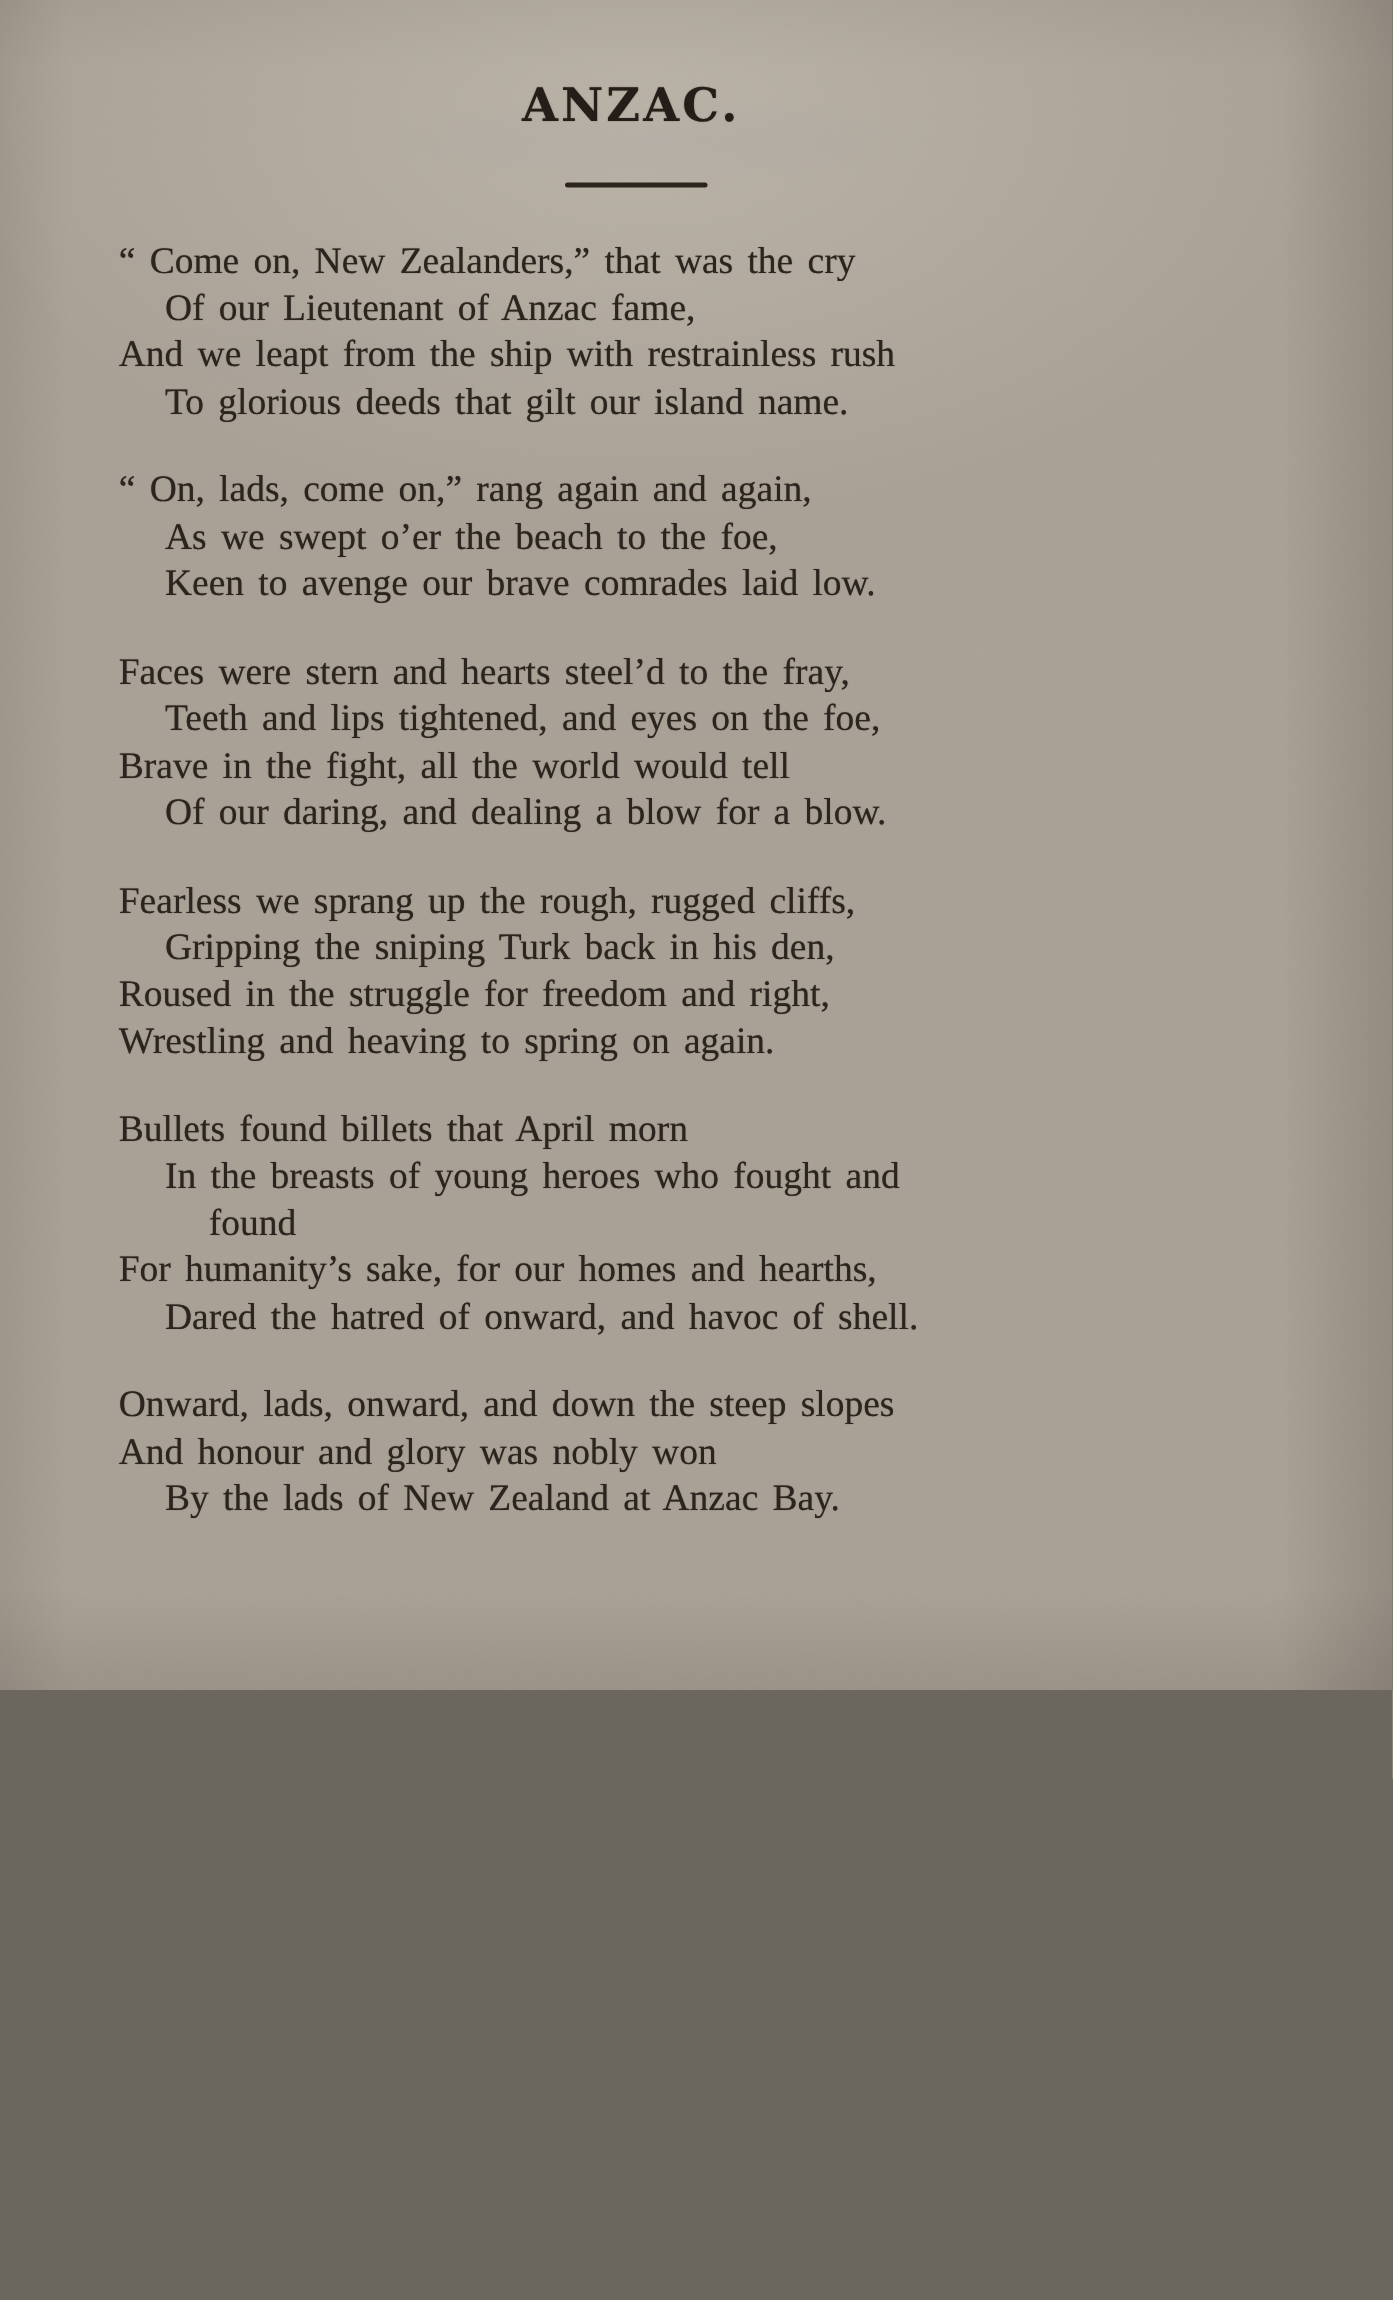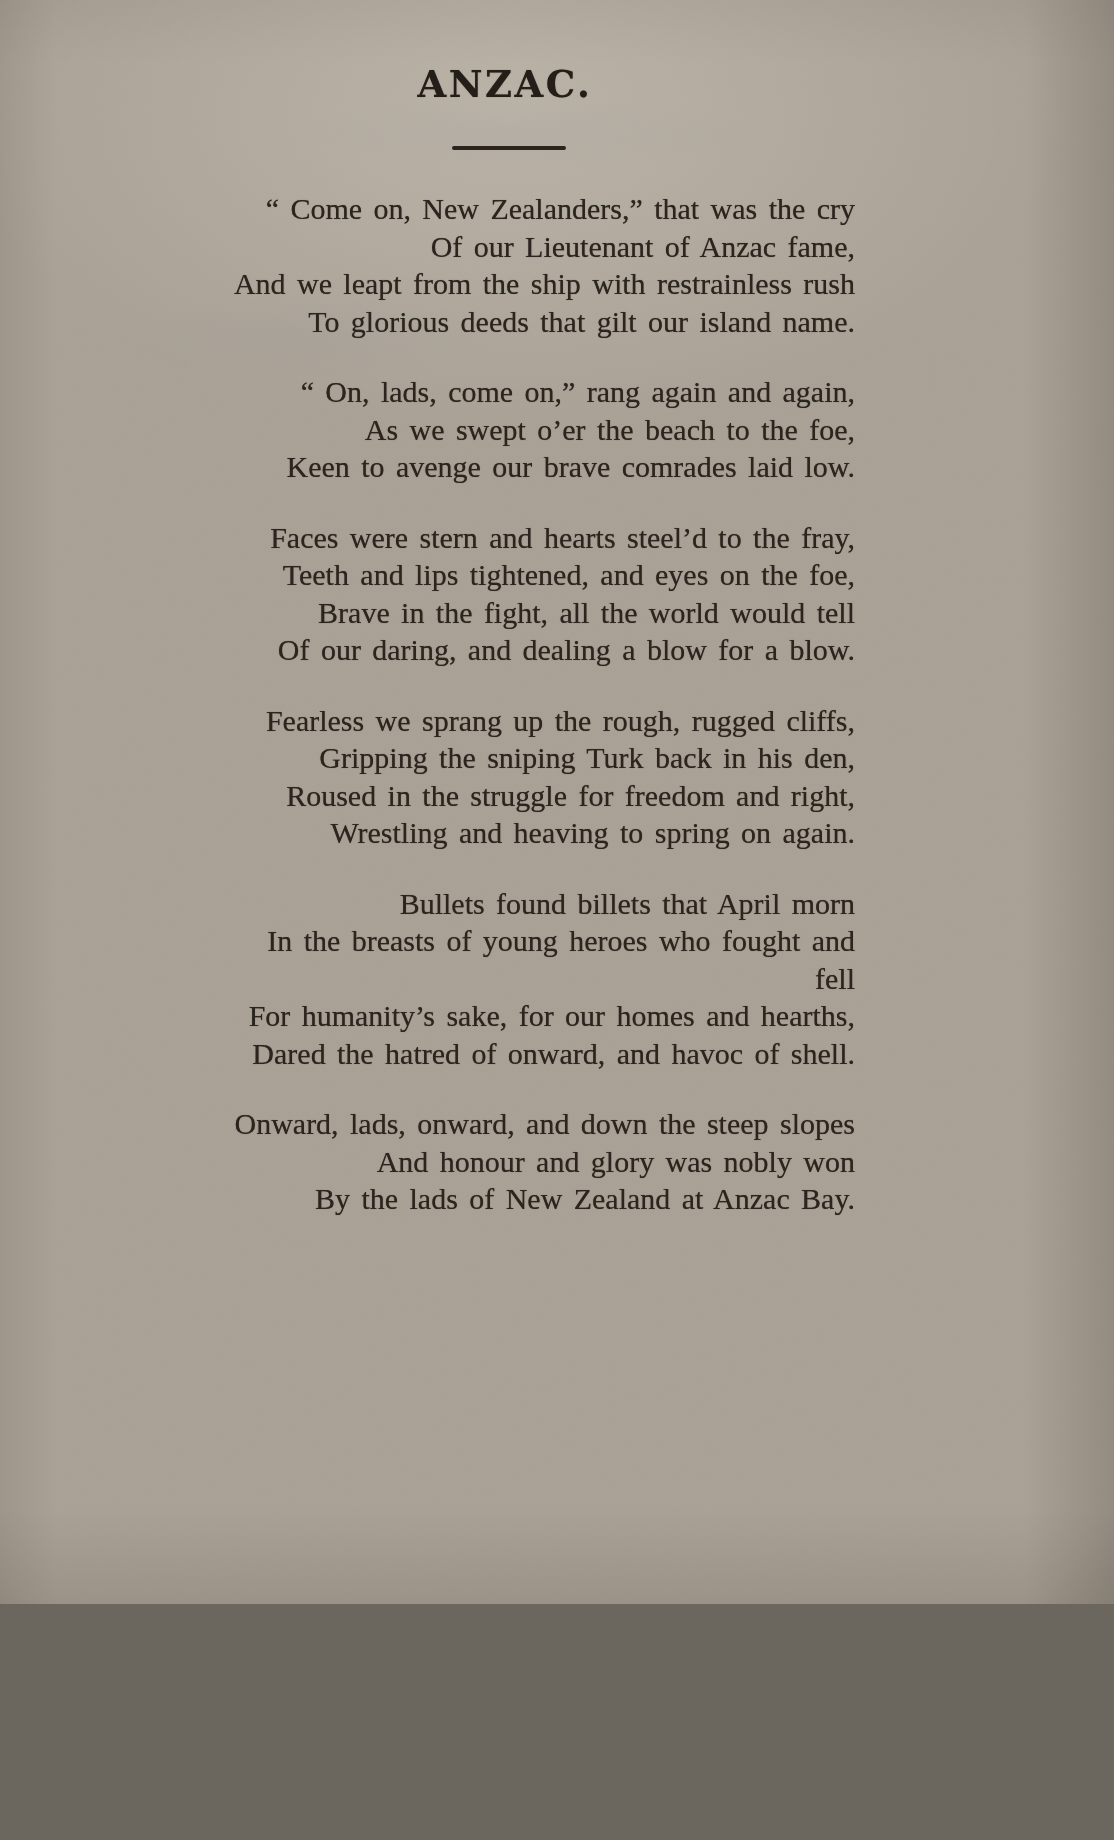--- a/index.html
+++ b/index.html
@@ -1,19 +1,19 @@
 <!DOCTYPE html>
 <html><head>
 <meta charset="utf-8">
 <style>
   html, body { margin: 0; padding: 0; background: #6b665e; }
   .page {
     position: relative;
     width: 1114px;
-    height: 1604px;
+    height: 1352px;
     overflow: hidden;
     background-color: #a9a195;
     background-image:
       radial-gradient(ellipse 900px 520px at 46% 7%, rgba(255,250,238,0.20), rgba(255,250,238,0) 62%),
       radial-gradient(ellipse 300px 50px at 47% 8.3%, rgba(110,122,148,0.10), rgba(110,122,148,0) 75%),
       radial-gradient(ellipse 260px 60px at 28% 21%, rgba(110,122,148,0.07), rgba(110,122,148,0) 75%),
       radial-gradient(ellipse 1500px 2100px at 48% 42%, rgba(0,0,0,0) 55%, rgba(38,33,26,0.20) 100%),
       linear-gradient(90deg, rgba(58,50,40,0.10) 0%, rgba(58,50,40,0) 5%, rgba(58,50,40,0) 92%, rgba(48,42,34,0.18) 100%),
       linear-gradient(180deg, rgba(58,50,40,0.06) 0%, rgba(58,50,40,0) 4%, rgba(58,50,40,0) 94%, rgba(48,42,34,0.12) 100%);
     font-family: "Liberation Serif", "DejaVu Serif", serif;
@@ -45,21 +45,21 @@
   .poem {
     position: absolute;
     top: 190px; left: 95px;
     width: 760px;
     font-size: 30px;
     line-height: 37.5px;
     word-spacing: 0.13em;
     text-shadow: 0 0 0.8px rgba(40,32,24,0.65);
   }
   .stanza { margin: 0 0 33px 0; }
-  .line { white-space: nowrap; text-align: right; }
+  .line { white-space: nowrap; }
   .indent-0 { padding-left: 0; }
   .indent-1 { padding-left: 37px; }
   .indent-2 { padding-left: 72px; }
   .pageno {
     position: absolute;
     top: 1682px; left: 0; width: 1040px;
     text-align: center;
     font-family: "DejaVu Serif", "Liberation Serif", serif;
     font-weight: 400;
     font-size: 27px;
@@ -106,21 +106,21 @@
       </div>
       <div class="stanza">
         <div class="line indent-0">Fearless we sprang up the rough, rugged cliffs,</div>
         <div class="line indent-1">Gripping the sniping Turk back in his den,</div>
         <div class="line indent-0">Roused in the struggle for freedom and right,</div>
         <div class="line indent-0">Wrestling and heaving to spring on again.</div>
       </div>
       <div class="stanza">
         <div class="line indent-0">Bullets found billets that April morn</div>
         <div class="line indent-1">In the breasts of young heroes who fought and</div>
-        <div class="line indent-2">fell</div>
+        <div class="line indent-2">found</div>
         <div class="line indent-0">For humanity’s sake, for our homes and hearths,</div>
         <div class="line indent-1">Dared the hatred of onward, and havoc of shell.</div>
       </div>
       <div class="stanza">
         <div class="line indent-0">Onward, lads, onward, and down the steep slopes</div>
         <div class="line indent-0">And honour and glory was nobly won</div>
         <div class="line indent-1">By the lads of New Zealand at Anzac Bay.</div>
       </div>
     </div>
 

